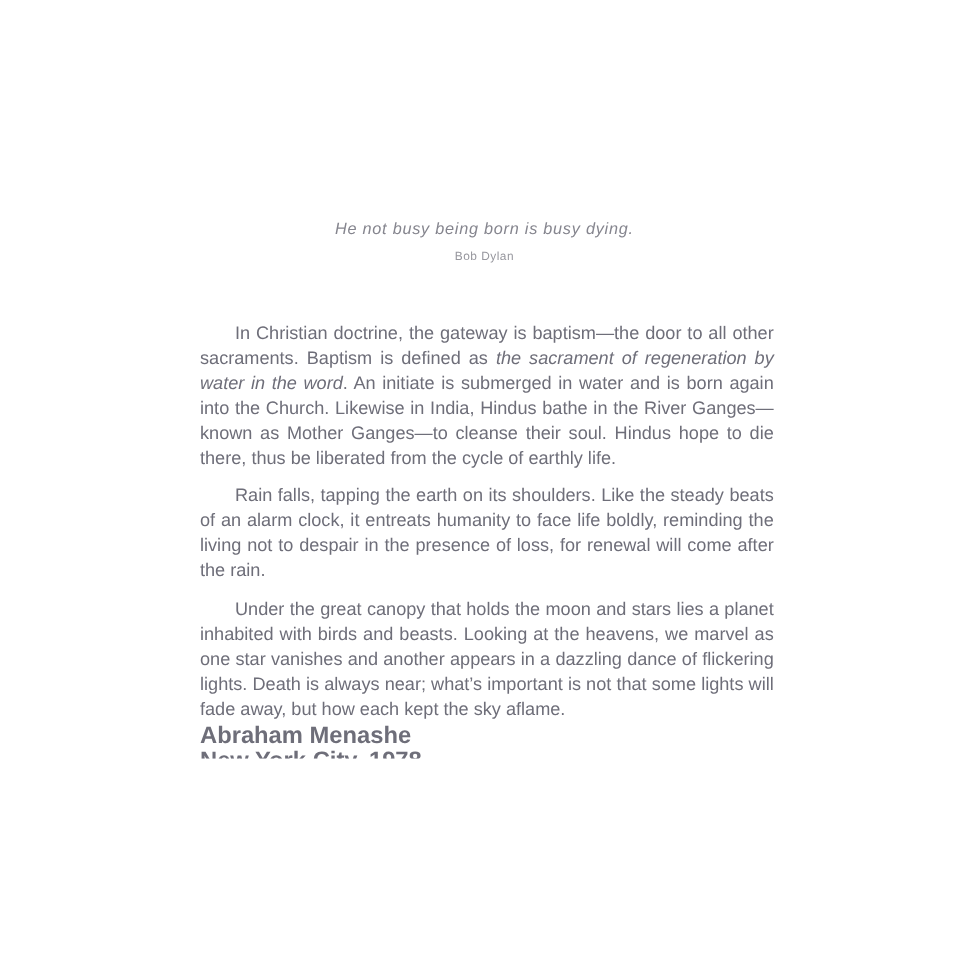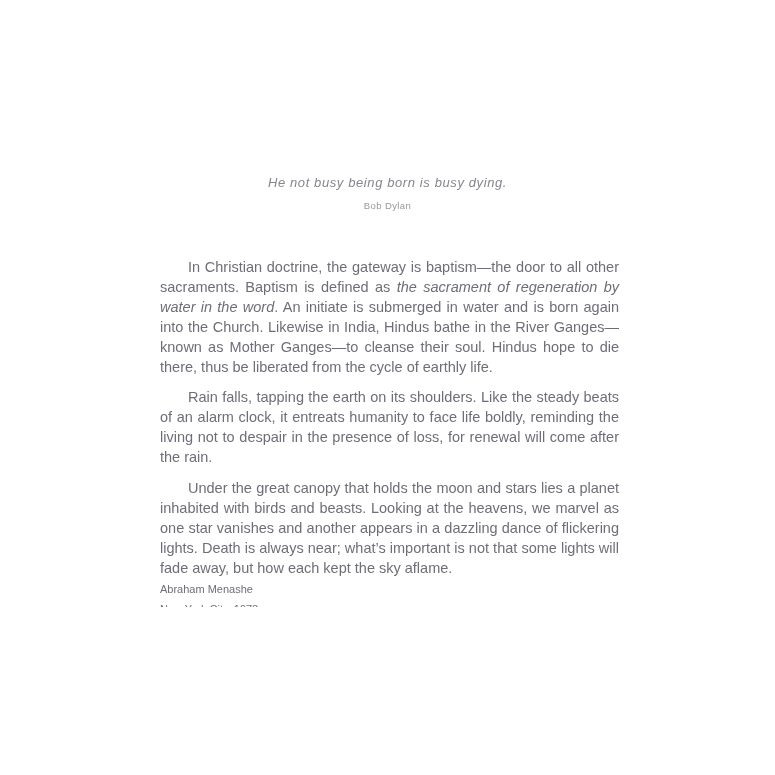--- a/index.html
+++ b/index.html
@@ -50,23 +50,23 @@
     margin: 0 0 11px 0;
     text-indent: 28px;
   }
   .body-block .ital {
     font-style: italic;
   }
   .signature-block {
     position: absolute;
     top: 579px;
     left: 160px;
-    font-size: 11px;
+    font-size: 19px;
     line-height: 20px;
-    font-weight: 400;
+    font-weight: 700;
     color: #6e6e79;
   }
   .footer {
     position: absolute;
     top: 721px;
     left: 0;
     right: 0;
     height: 20px;
   }
   .footer-title {

